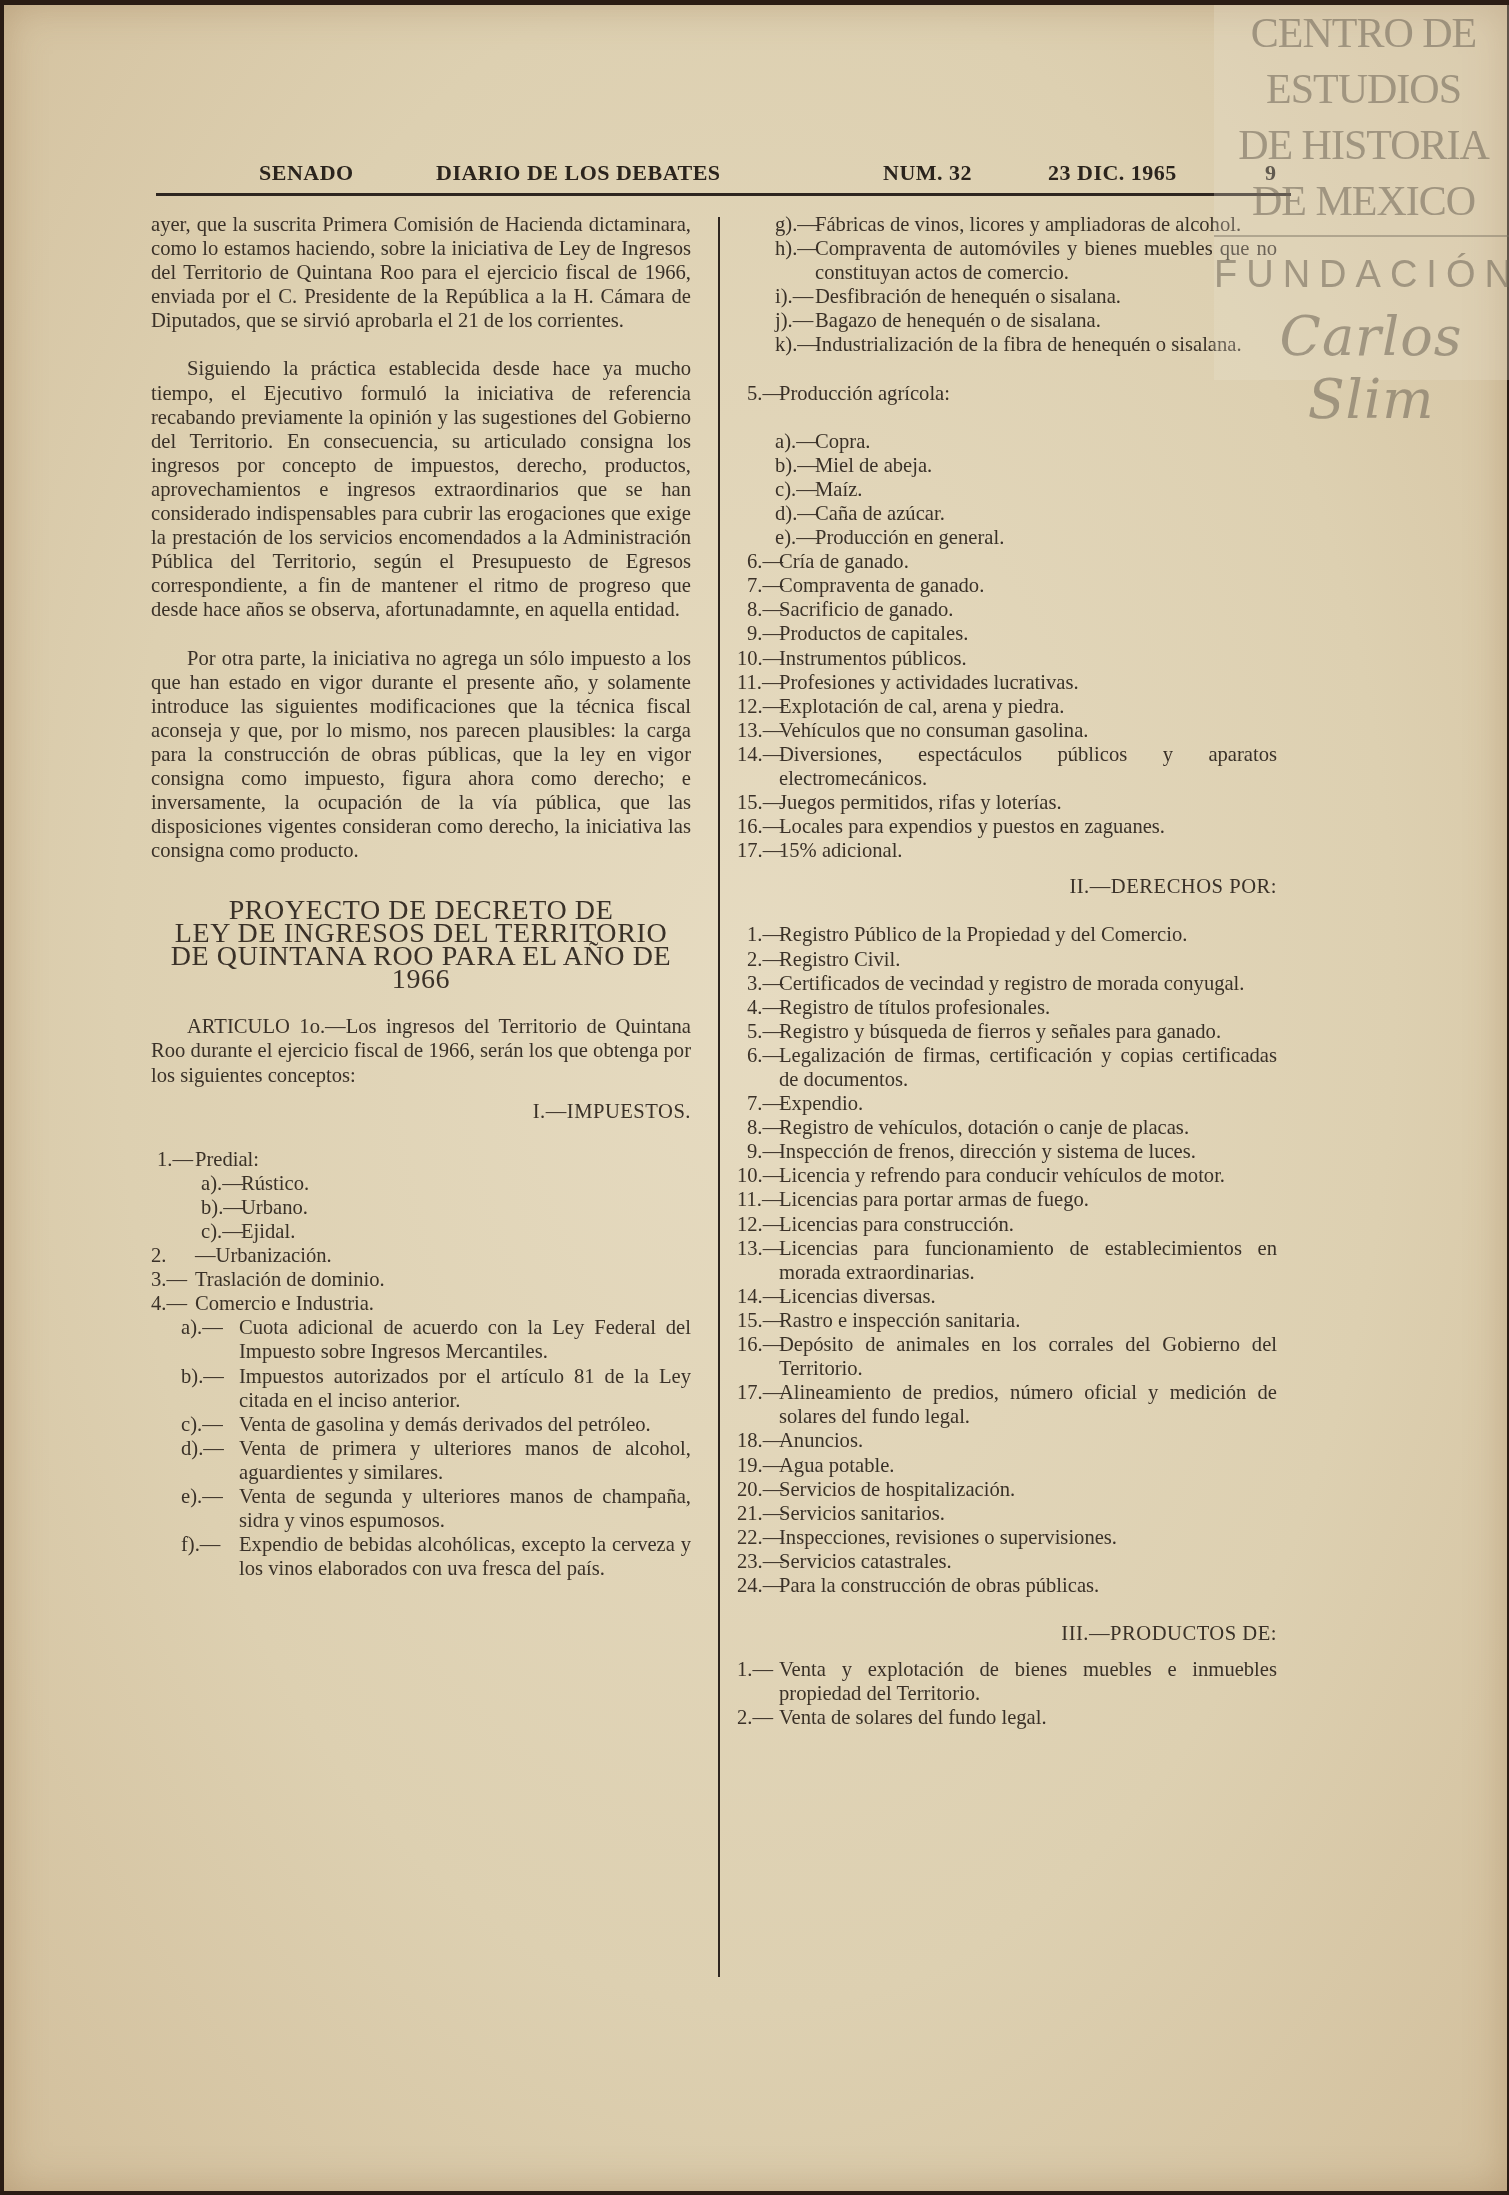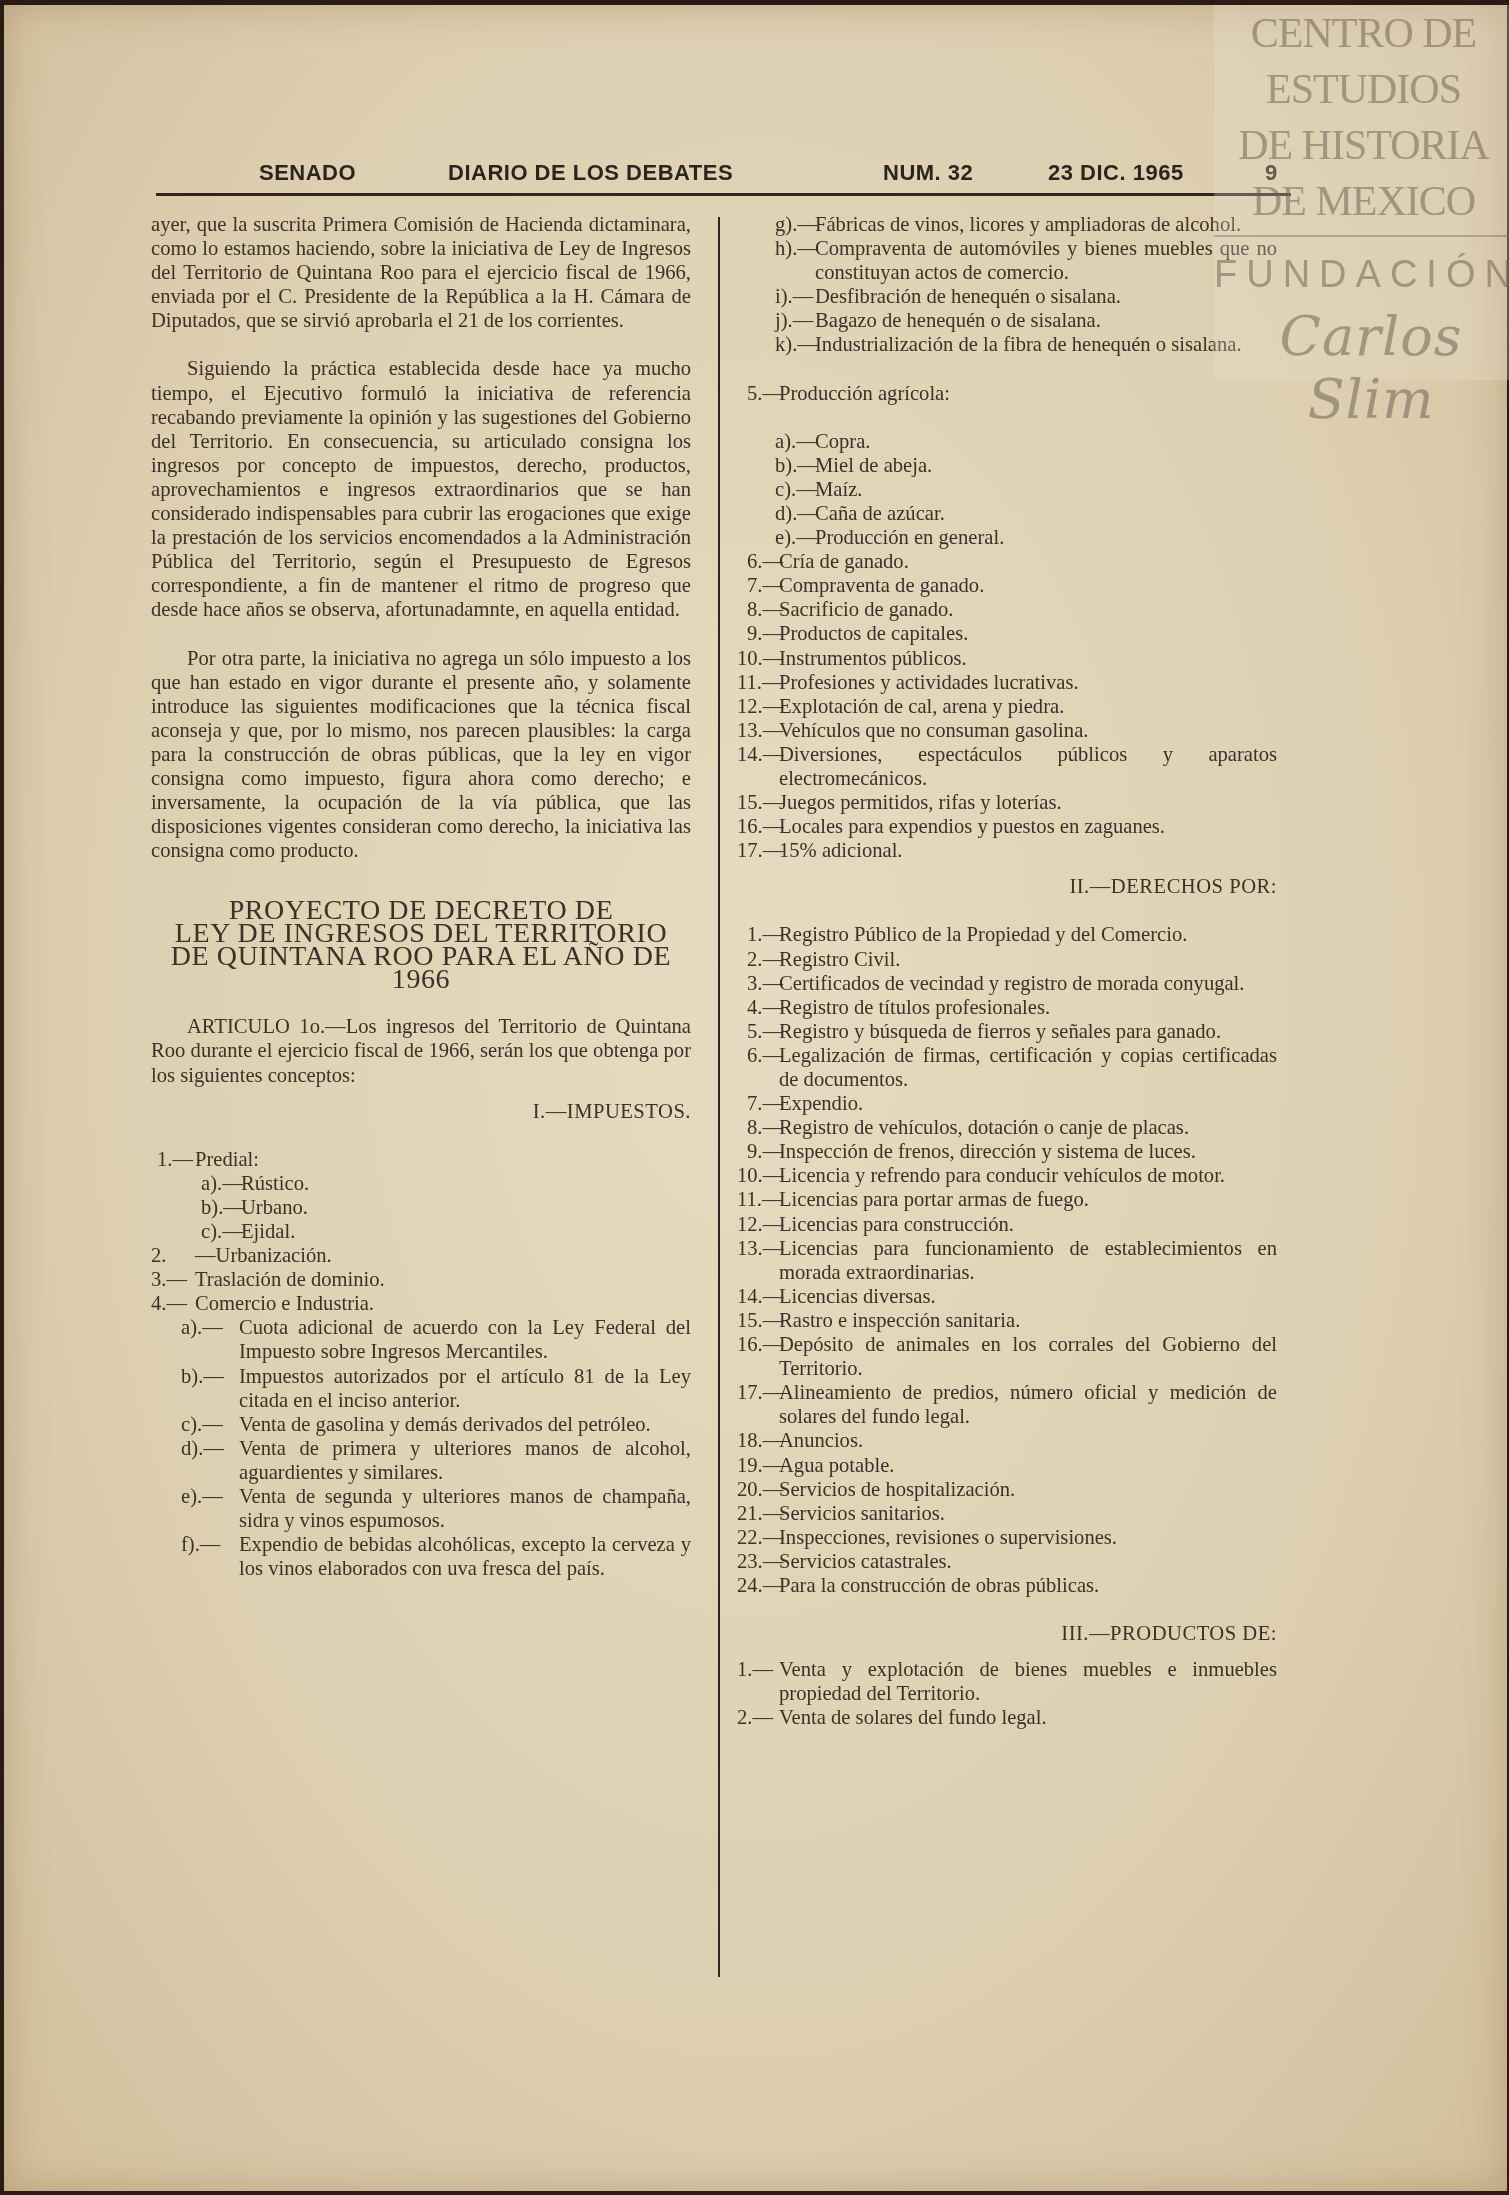--- a/index.html
+++ b/index.html
@@ -9,26 +9,26 @@
     font-family:"Liberation Serif", "DejaVu Serif", serif;
     color:#3a3128;
   }
   .page {
     position:absolute; left:4px; top:5px; width:1503px; height:2186px;
     background: radial-gradient(ellipse at 50% 45%, #e6dbc1 0%, #ddd0b1 60%, #d2bf9c 100%);
     box-shadow: inset 0 0 40px rgba(140,100,60,0.35);
   }
   .header {
     position:absolute; top:155px; left:255px; width:1020px; height:30px;
-    font-family:Liberation Sans, sans-serif; font-weight:bold; font-size:22px;
+    font-family:Liberation Serif, serif; font-weight:bold; font-size:22px;
     letter-spacing:0.5px; color:#2b241d;
   }
   .header span { position:absolute; top:0; white-space:nowrap; }
   .h-senado { left:0; }
-  .h-diario { left:189px;text-align:right; }
+  .h-diario { left:177px;text-align:right; }
   .h-num { left:624px; }
   .h-date { left:789px; }
   .h-page { left:1006px; }
   .header-rule {
     position:absolute; top:188px; left:152px; width:1135px; height:3px; background:#2e2620;
   }
   .col {
     position:absolute; top:207px; font-size:20.6px; line-height:24.1px;
     color:#3a3128;
   }

